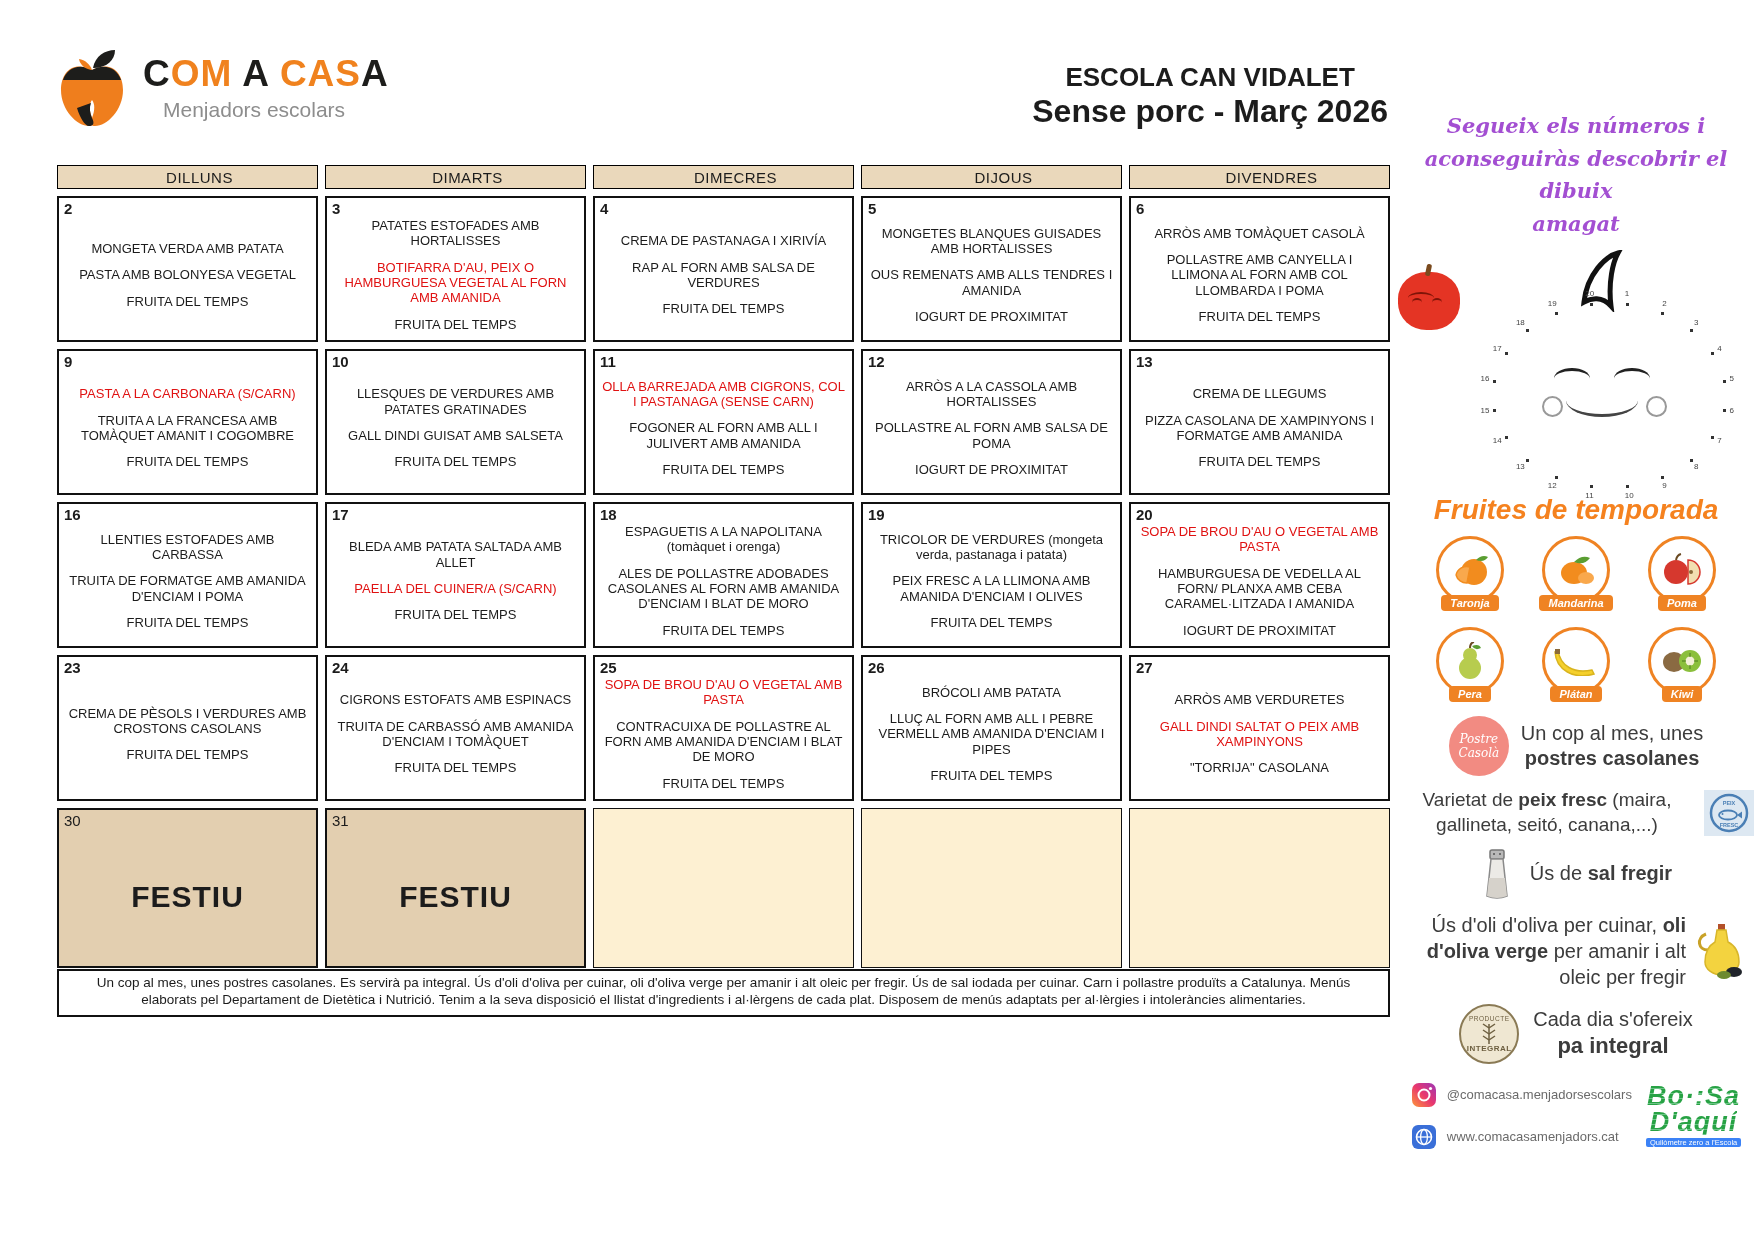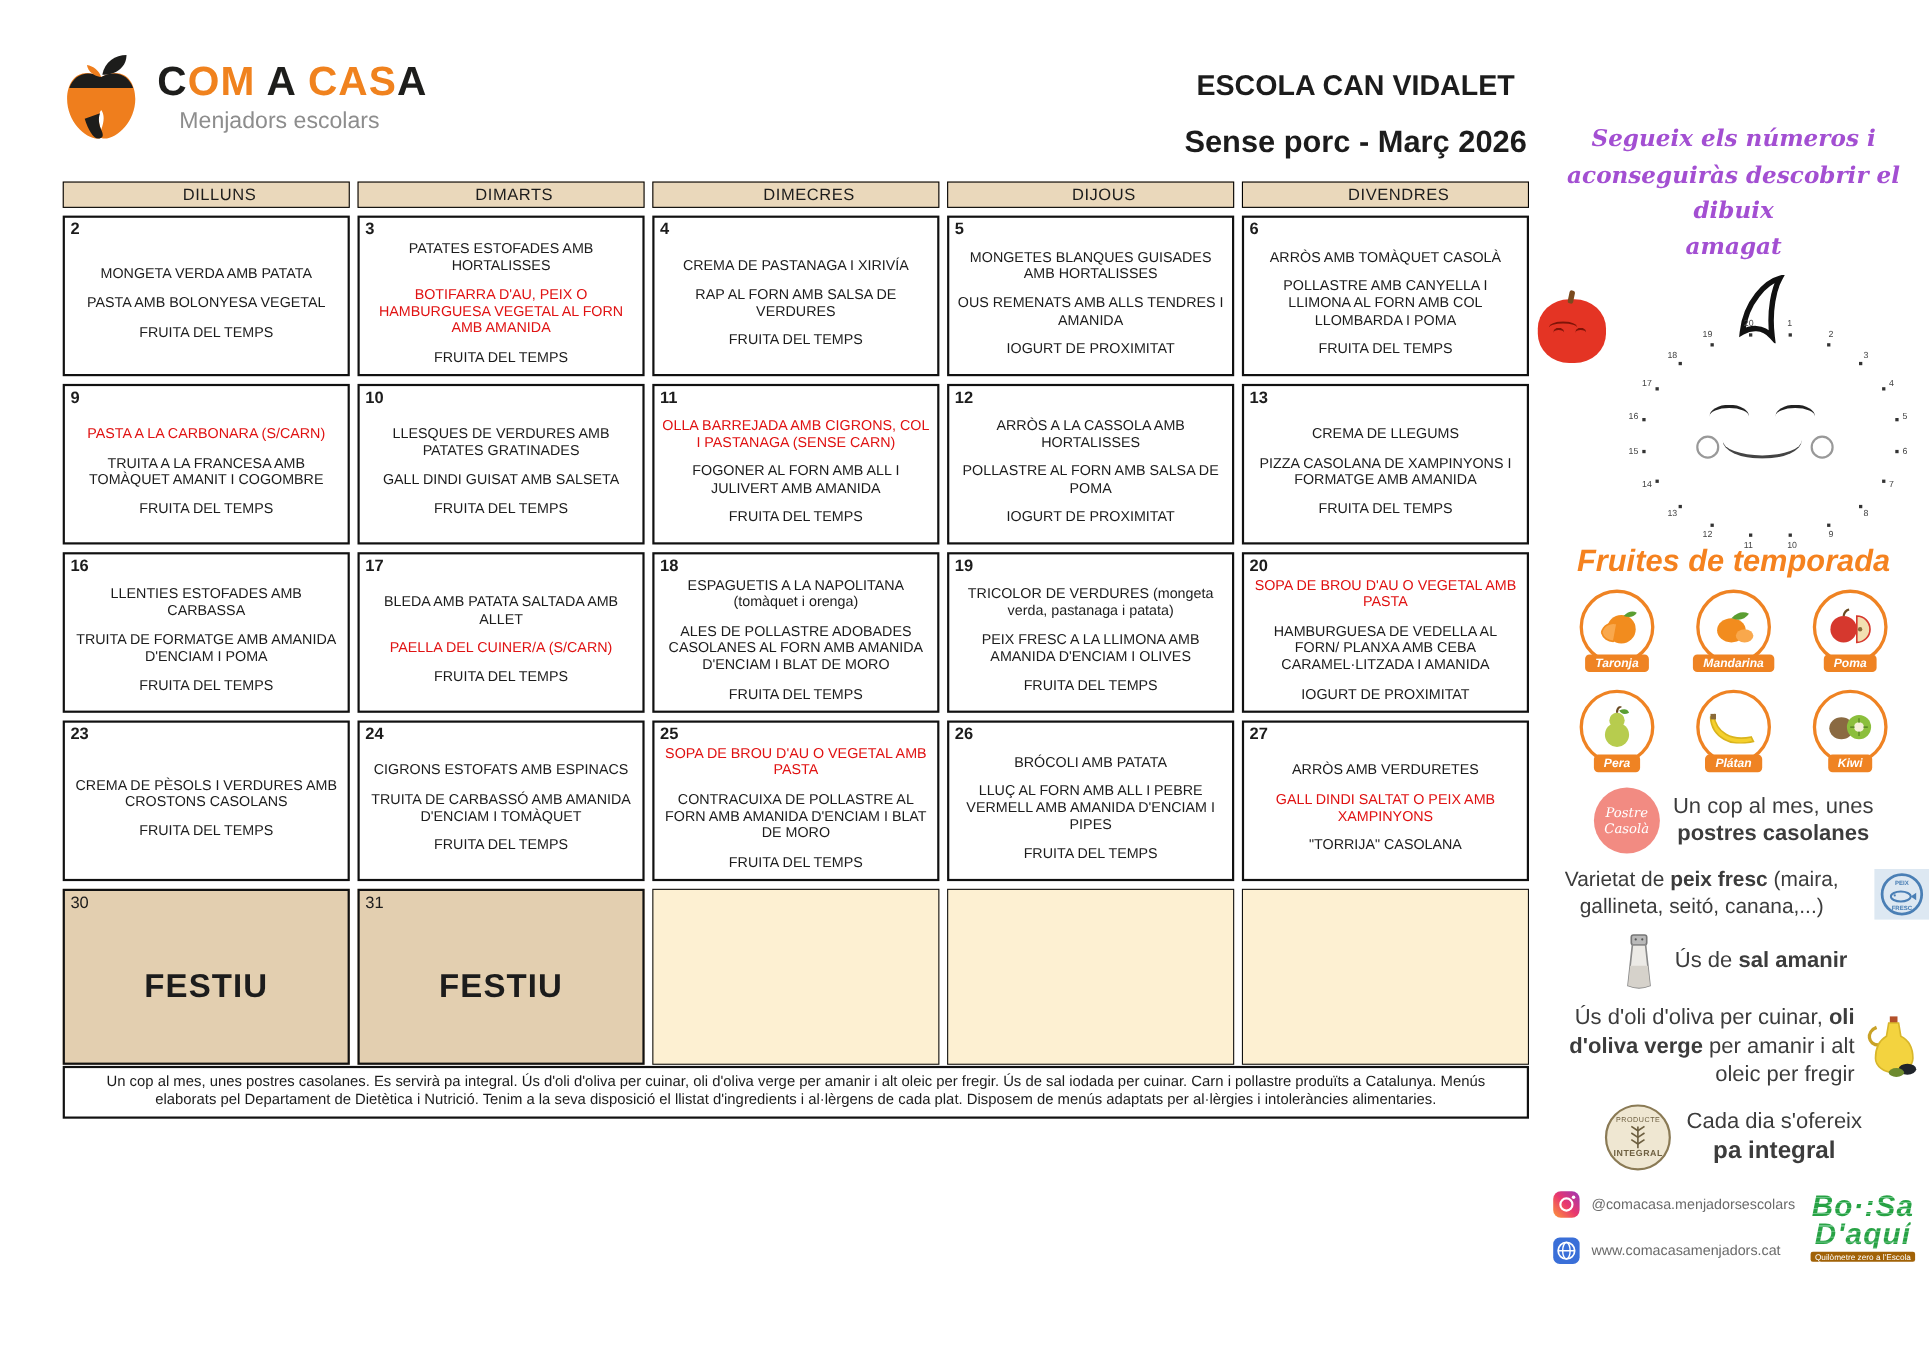--- a/index.html
+++ b/index.html
@@ -7,21 +7,21 @@
         font-family:"Liberation Sans", sans-serif;color:#1c1c1c;}
 
   
   .logo{position:absolute;left:55px;top:48px;display:flex;align-items:center;gap:14px;}
   .brand-text .brand-name{font-size:37px;font-weight:bold;letter-spacing:1px;line-height:1;}
   .brand-text .brand-sub{font-size:21px;color:#8d8d8d;margin-top:6px;padding-left:20px;}
 
   
   .titles{position:absolute;right:366px;top:62px;text-align:center;}
   .titles .school{font-size:26px;font-weight:bold;}
-  .titles .month{font-size:28px;font-weight:bold;margin-top:20px;}
+  .titles .month{font-size:32px;font-weight:bold;margin-top:0;}
 
   
   .calendar{position:absolute;left:57px;top:165px;width:1333px;
             display:grid;grid-template-columns:repeat(5,1fr);
             grid-template-rows:24px 146px 146px 146px 146px 160px;
             column-gap:7px;row-gap:7px;}
   .h-cell{background:#ead8bb;border:1px solid #000;display:flex;align-items:center;justify-content:center;
           font-size:15px;letter-spacing:.5px;padding-left:24px;}
   .cell{border:2px solid #111;background:#fff;position:relative;display:flex;flex-direction:column;overflow:hidden;}
   .cell .day-num{font-size:15px;font-weight:bold;padding:3px 0 0 5px;line-height:1;}
@@ -93,21 +93,21 @@
   .bread-text .b{font-weight:bold;font-size:22px;}
 
   .social-block{margin-top:18px;width:100%;display:flex;align-items:center;justify-content:center;gap:14px;}
   .social-rows{display:flex;flex-direction:column;gap:16px;}
   .social-item{display:flex;align-items:center;gap:10px;}
   .social-item .txt{font-size:13px;color:#6a6a6a;}
   .km0{display:flex;flex-direction:column;align-items:center;color:#27a244;line-height:.95;}
   .km0 .l1,.km0 .l2{font-size:27px;font-weight:bold;font-style:italic;letter-spacing:1px;
        background:repeating-linear-gradient(180deg,#27a244 0 4px,#6cc487 4px 5px);
        -webkit-background-clip:text;background-clip:text;color:transparent;}
-  .km0 .tag{margin-top:3px;font-size:7.5px;color:#fff;background:#a16207;padding:1px 4px;border-radius:2px;white-space:nowrap;}
+  .km0 .tag{margin-top:3px;font-size:7.5px;color:#fff;background:#3b82f6;padding:1px 4px;border-radius:2px;white-space:nowrap;}
 </style>
 </head>
 <body>
 
 <div class="page">
 
   <div class="logo">
     <svg width="74" height="80" viewBox="0 0 74 80">
       <path d="M37 22 C18 12 6 24 6 42 C6 62 22 78 34 78 C38 78 40 76 37 70 C34 62 34 56 37 52 C40 56 40 62 37 70 C34 76 36 78 40 78 C52 78 68 62 68 42 C68 24 56 12 37 22 Z" fill="#ef7e1d"></path>
       <path d="M37 22 C24 15 12 20 8 32 L66 32 C62 20 50 15 37 22 Z" fill="#1d1d1b"></path>
@@ -461,21 +461,21 @@
     </div>
 
     <div class="salt-row">
       <svg width="34" height="52" viewBox="0 0 34 52">
         <rect x="10" y="2" width="14" height="9" rx="2" fill="#b9b9b9" stroke="#777" stroke-width="1.5"></rect>
         <circle cx="14" cy="6" r="1" fill="#555"></circle>
           <circle cx="20" cy="6" r="1" fill="#555"></circle>
         <path d="M11 11 L23 11 L27 48 Q17 52 7 48 Z" fill="#eceae6" stroke="#8a8a8a" stroke-width="1.5"></path>
         <path d="M9 30 L25 30 L27 48 Q17 52 7 48 Z" fill="#d6d2cb"></path>
       </svg>
-      <div class="salt-text"><span>Ús de </span><b>sal amanir</b><span></span></div>
+      <div class="salt-text"><span>Ús de </span><b>sal fregir</b><span></span></div>
     </div>
 
     <div class="oil-row">
       <div class="oil-text"><span>Ús d'oli d'oliva per cuinar, </span><b>oli d'oliva verge</b><span> per amanir i alt oleic per fregir</span></div>
       <svg width="52" height="62" viewBox="0 0 52 62">
         <path d="M14 30 C4 30 2 18 12 14" fill="none" stroke="#c9a227" stroke-width="3"></path>
         <rect x="24" y="4" width="7" height="6" fill="#b3502a"></rect>
         <path d="M23 10 h9 l2 12 c8 4 11 12 11 20 a17 13 0 0 1 -34 0 c0-8 3-16 10-20 Z" fill="#f3d33f" stroke="#d8b62a" stroke-width="1.5"></path>
         <ellipse cx="40" cy="52" rx="8" ry="5" fill="#20242a"></ellipse>
         <ellipse cx="30" cy="55" rx="7" ry="4" fill="#6d8a2f"></ellipse>

